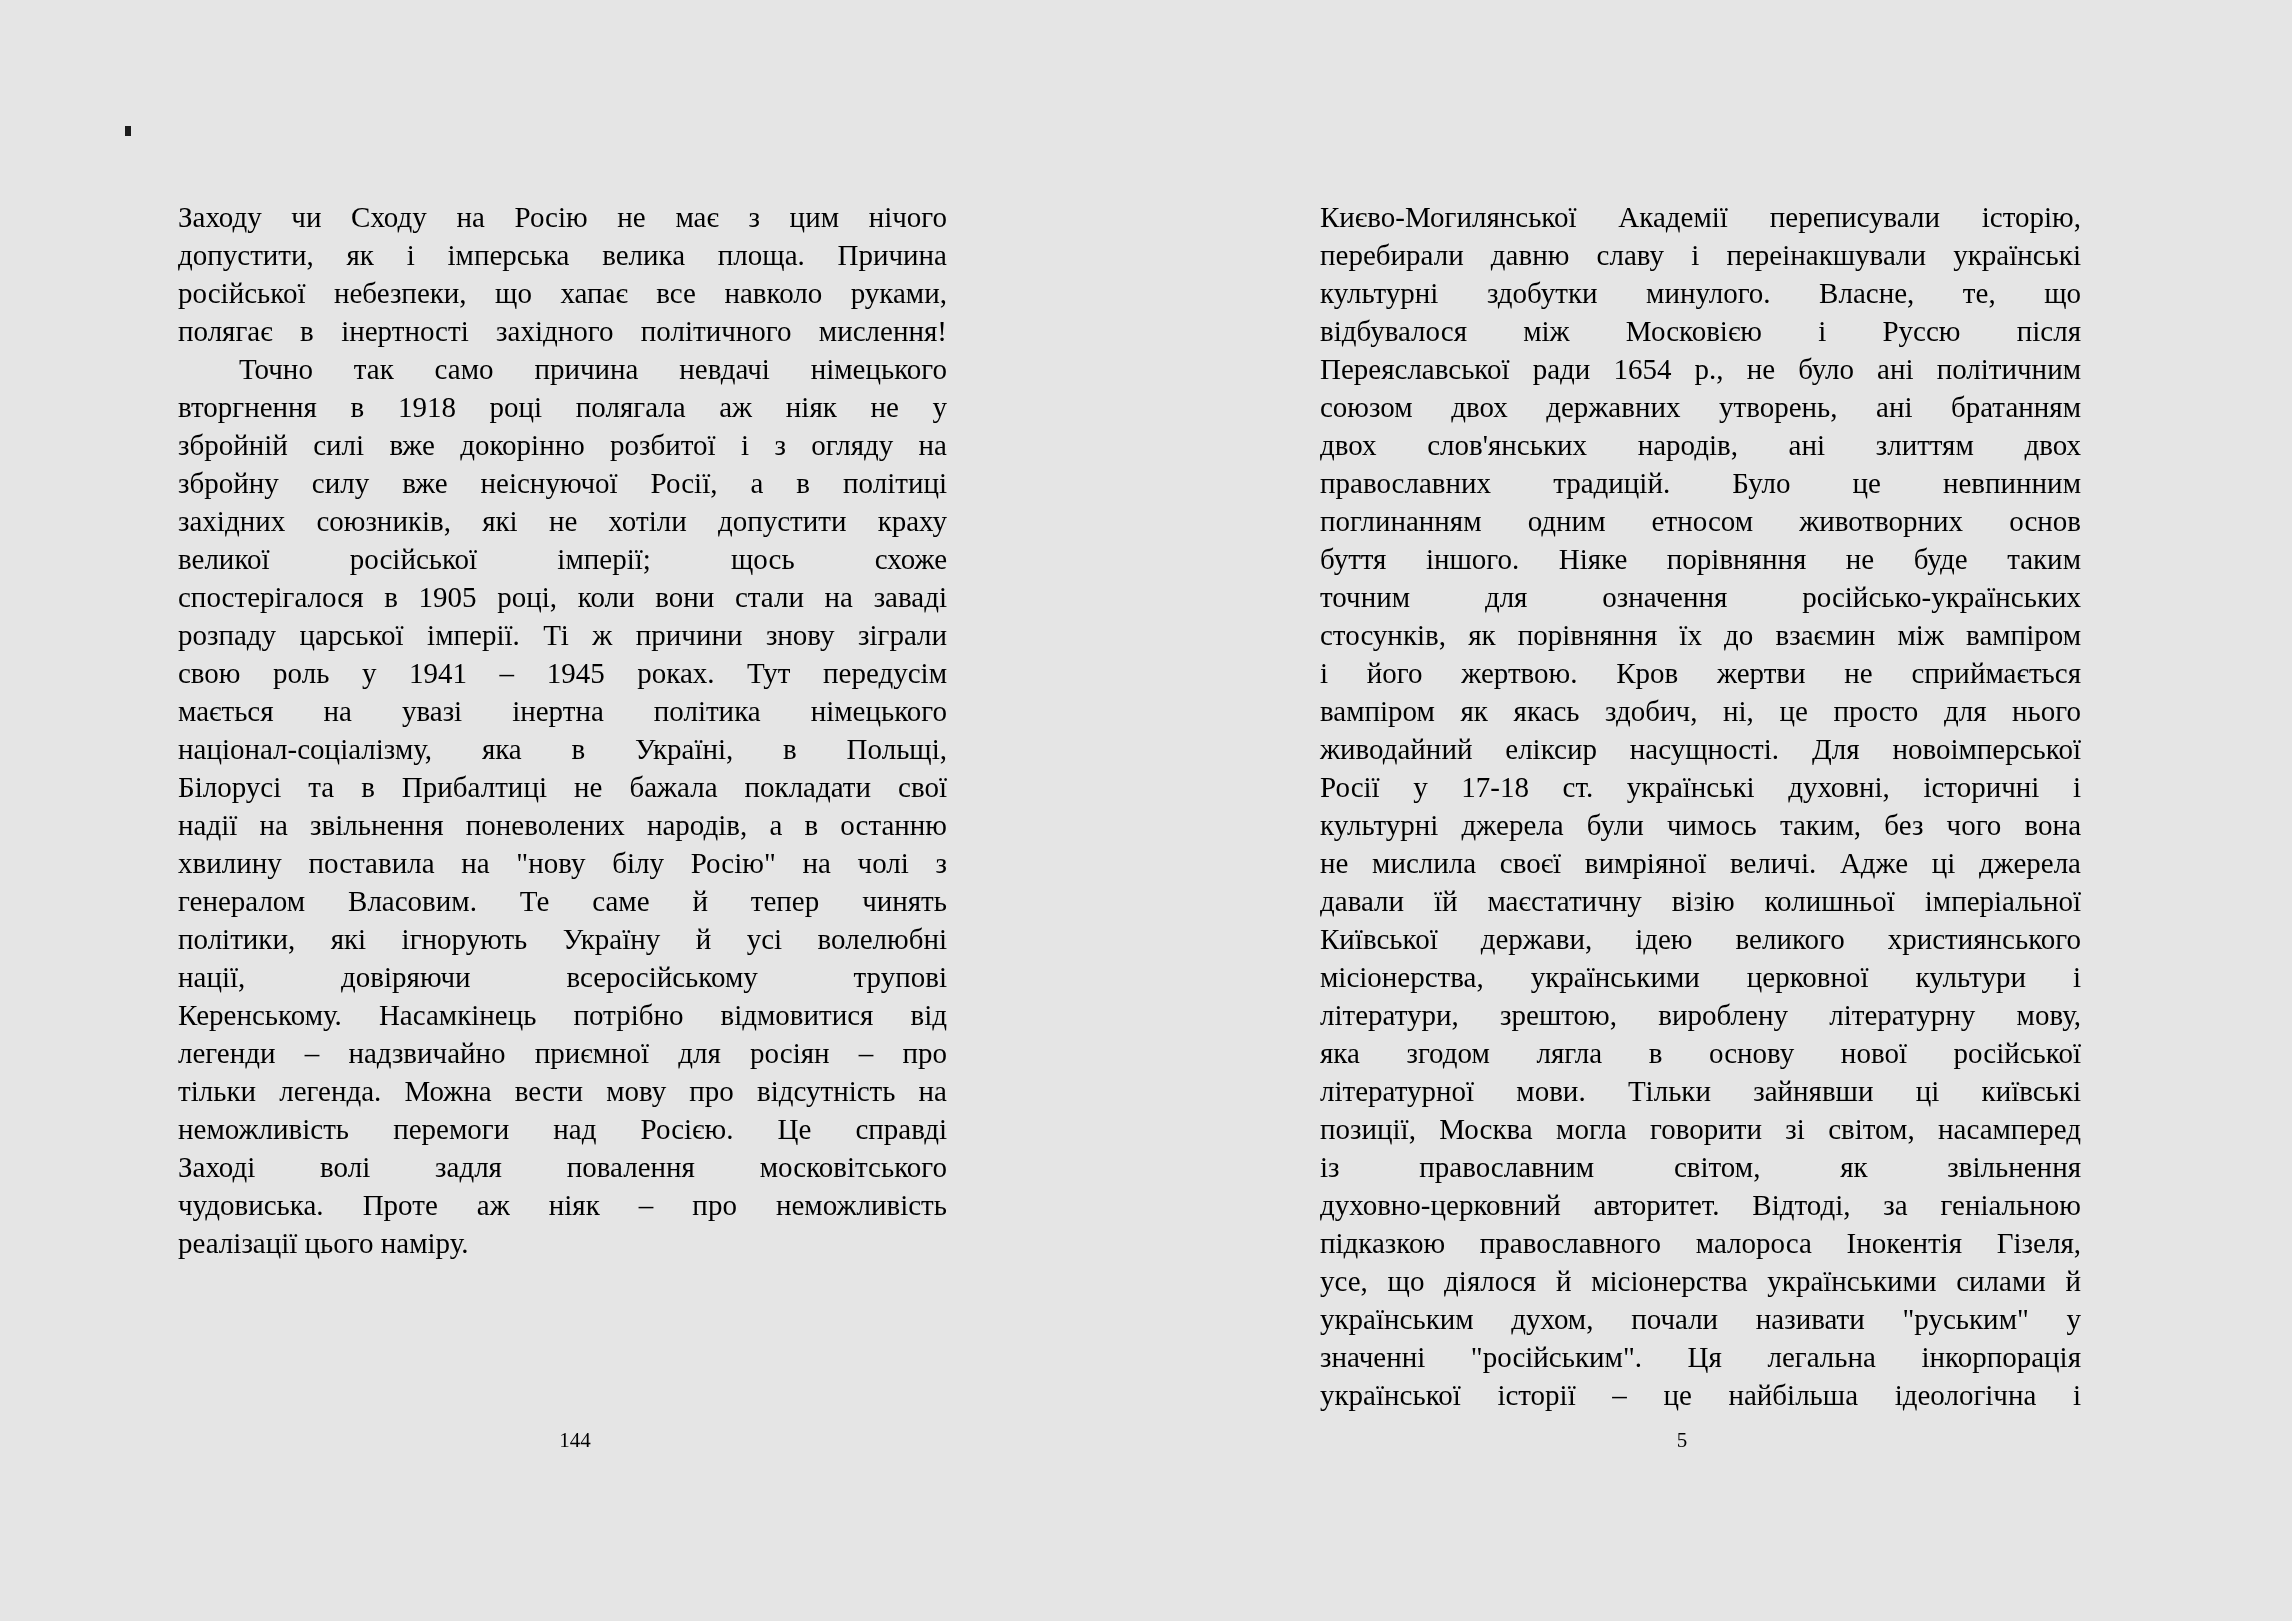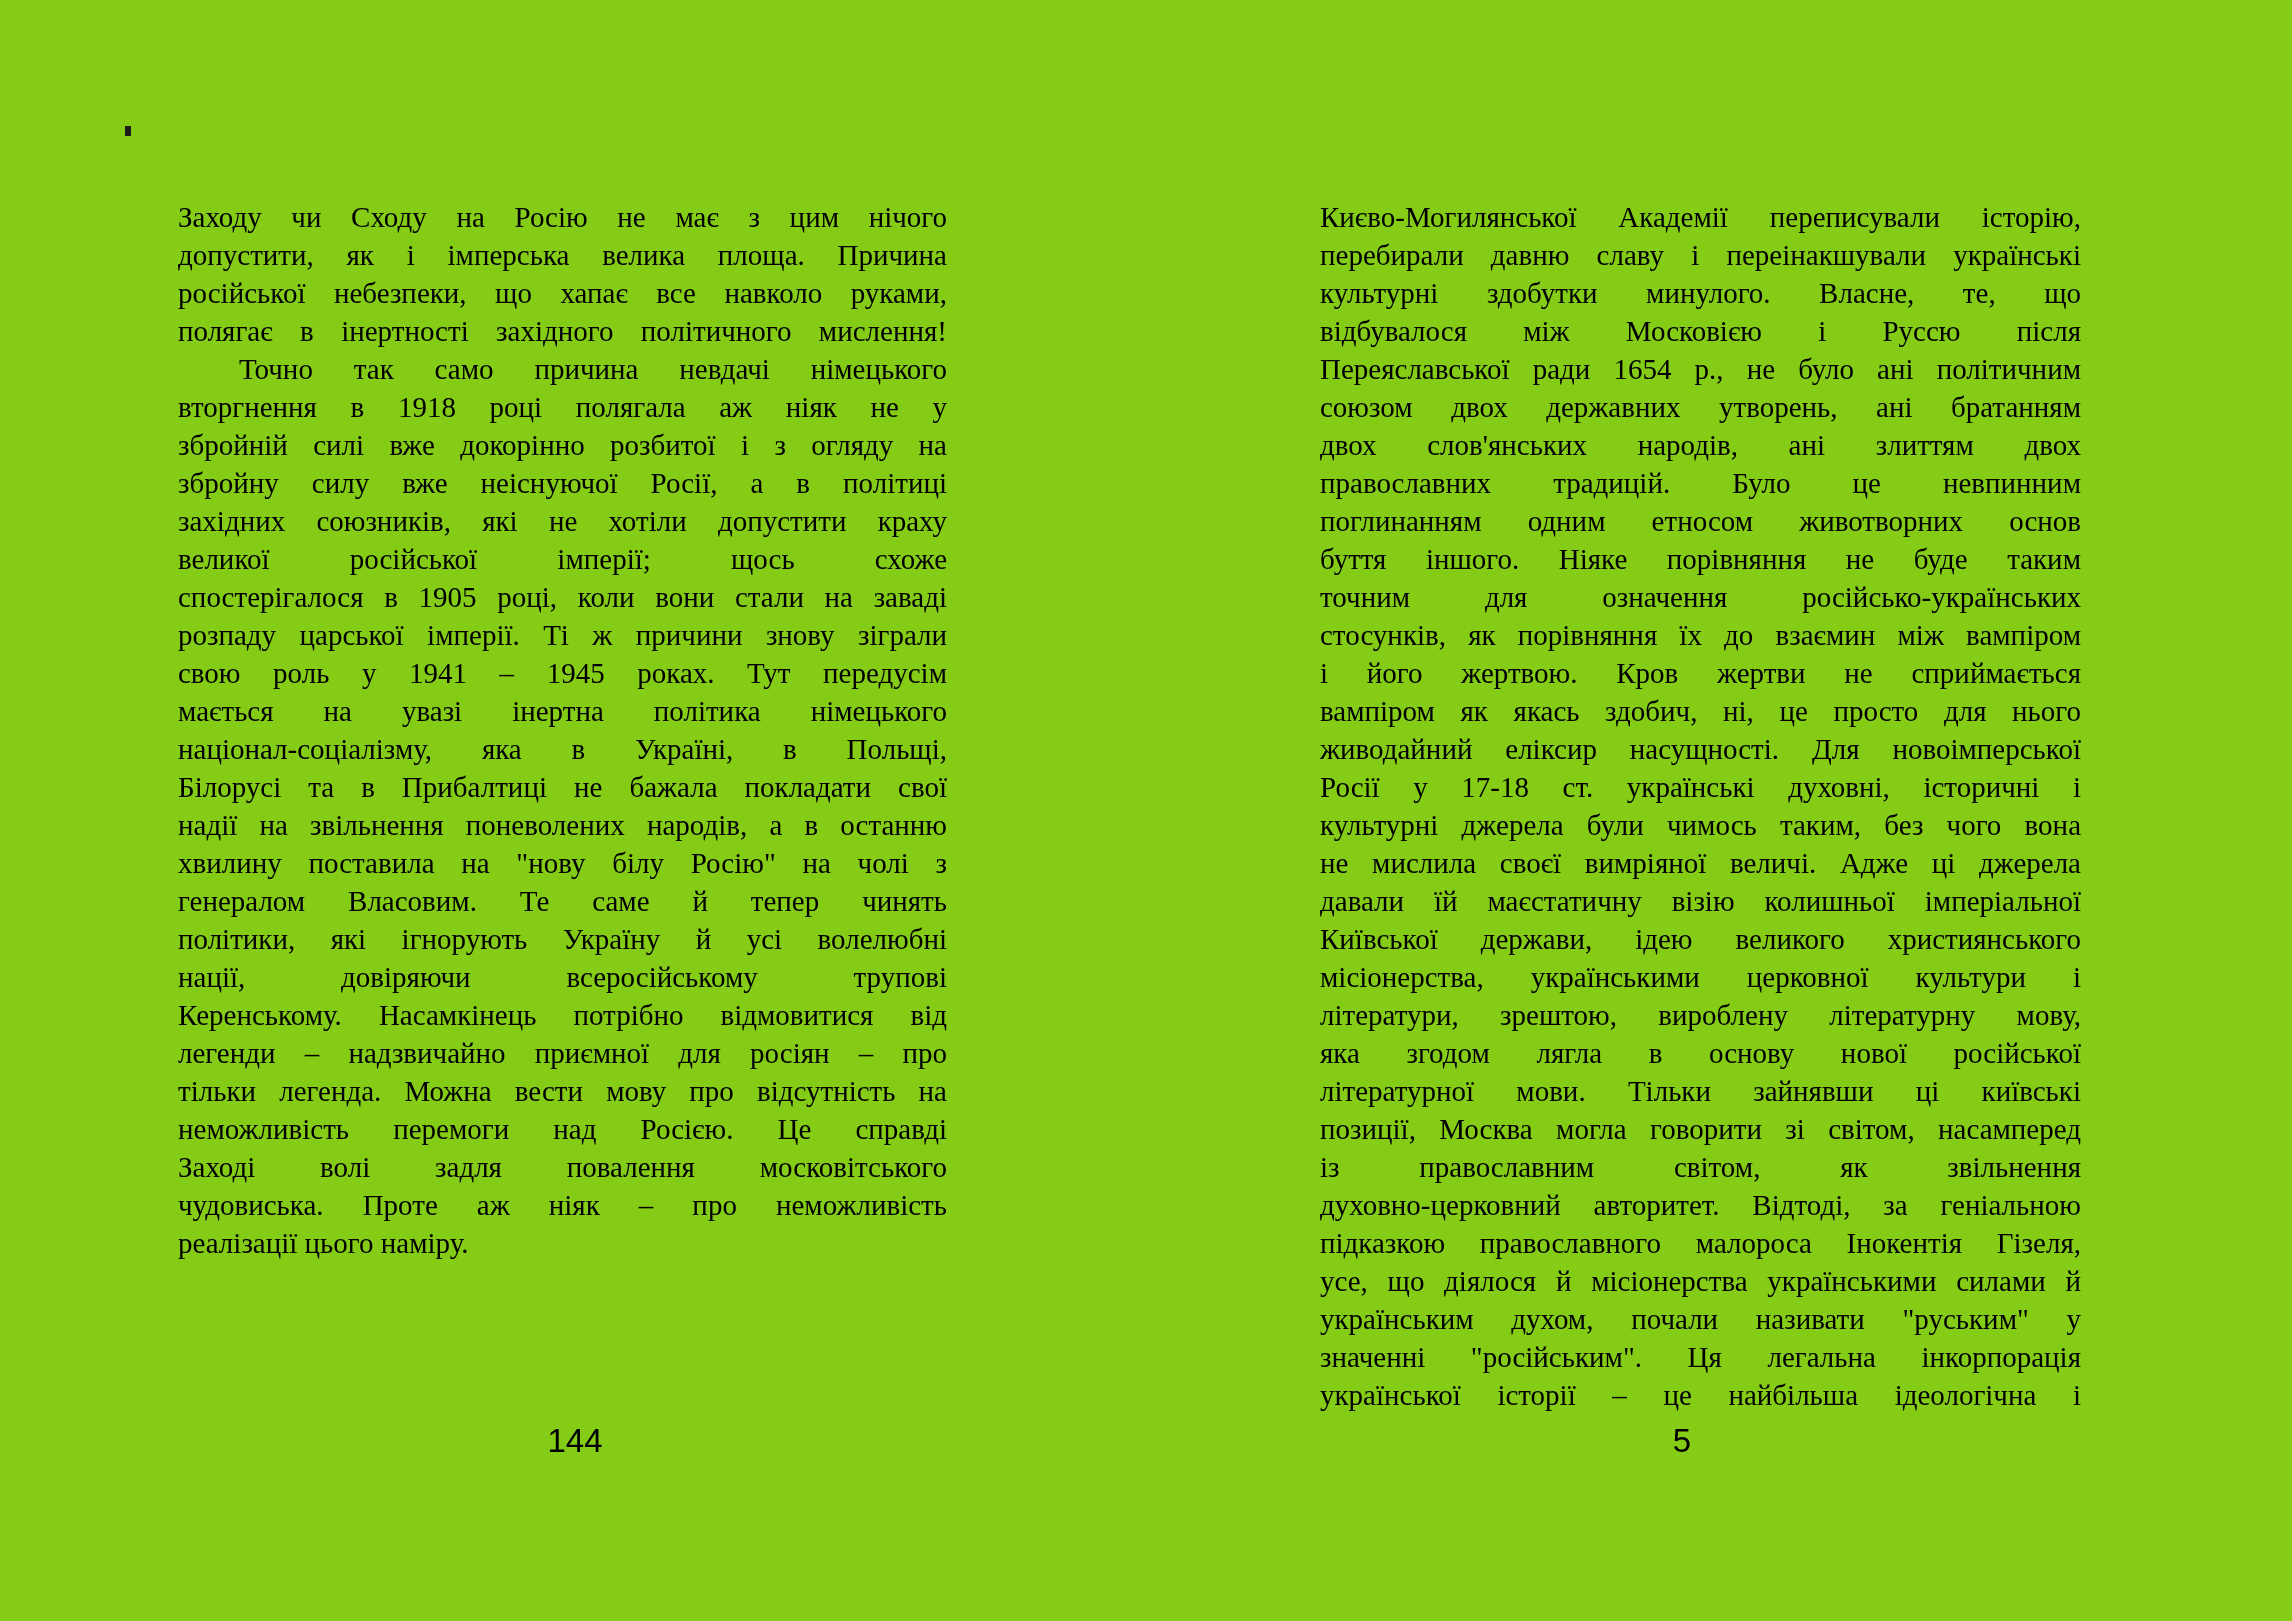--- a/index.html
+++ b/index.html
@@ -11,42 +11,42 @@
     position: relative;
     width: 2293px;
     height: 1621px;
     overflow: hidden;
     font-family: "Liberation Serif", serif;
     color: #000000;
   }
   .spread {
     position: absolute;
     inset: 0;
-    background: #84cc16;
+    background: #e5e5e5;
   }
   .text-column {
     position: absolute;
     font-size: 29px;
     line-height: 38px;
     color: #000;
   }
   #col-0 { left: 178px; top: 198px; width: 769px; }
   #col-1 { left: 1320px; top: 198px; width: 761px; }
   .line {
     height: 38px;
     text-align: justify;
     text-align-last: justify;
     white-space: normal;
   }
   .line.indent { text-indent: 61px; }
   .line.flush  { text-align-last: left; }
   .pagenum {
     position: absolute;
-    font-family: Liberation Sans, sans-serif;
-    font-size: 33px;
+    font-family: Liberation Serif, serif;
+    font-size: 21px;
     line-height: 27.4px;
     color: #000;
     text-align: center;
     width: 98px;
   }
   .pagenum-left  { left: 526px;  top: 1427px; }
   .pagenum-right { left: 1633px; top: 1427px; }
   .scan-artifact {
     position: absolute;
     left: 125px;

